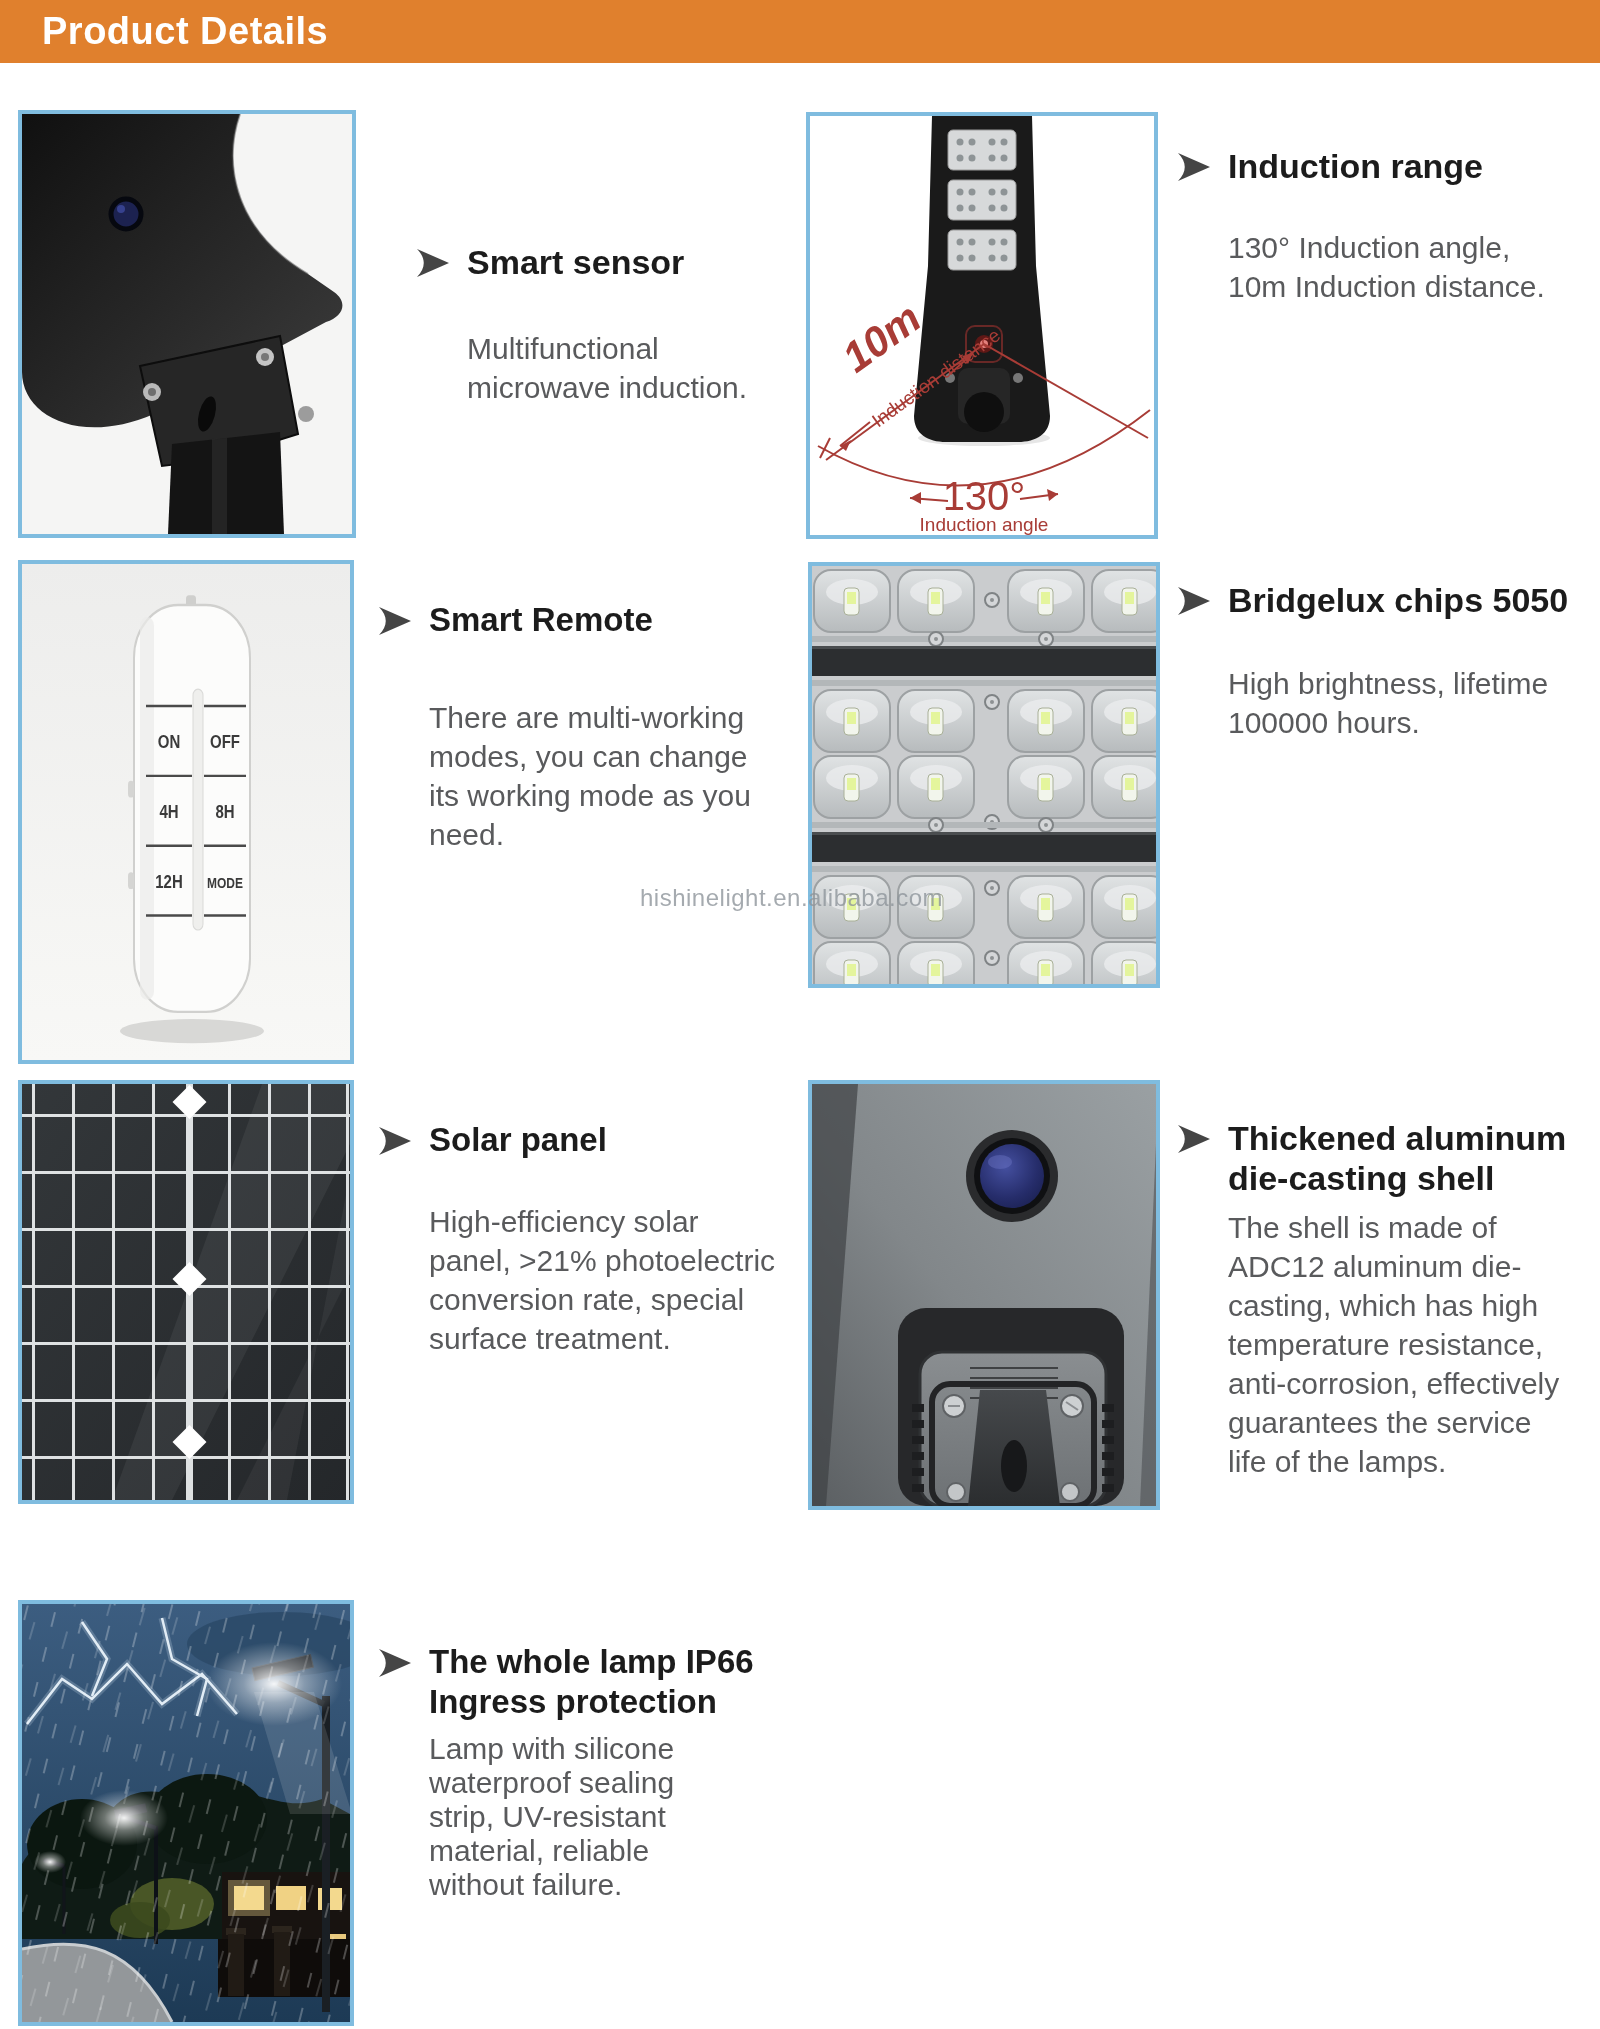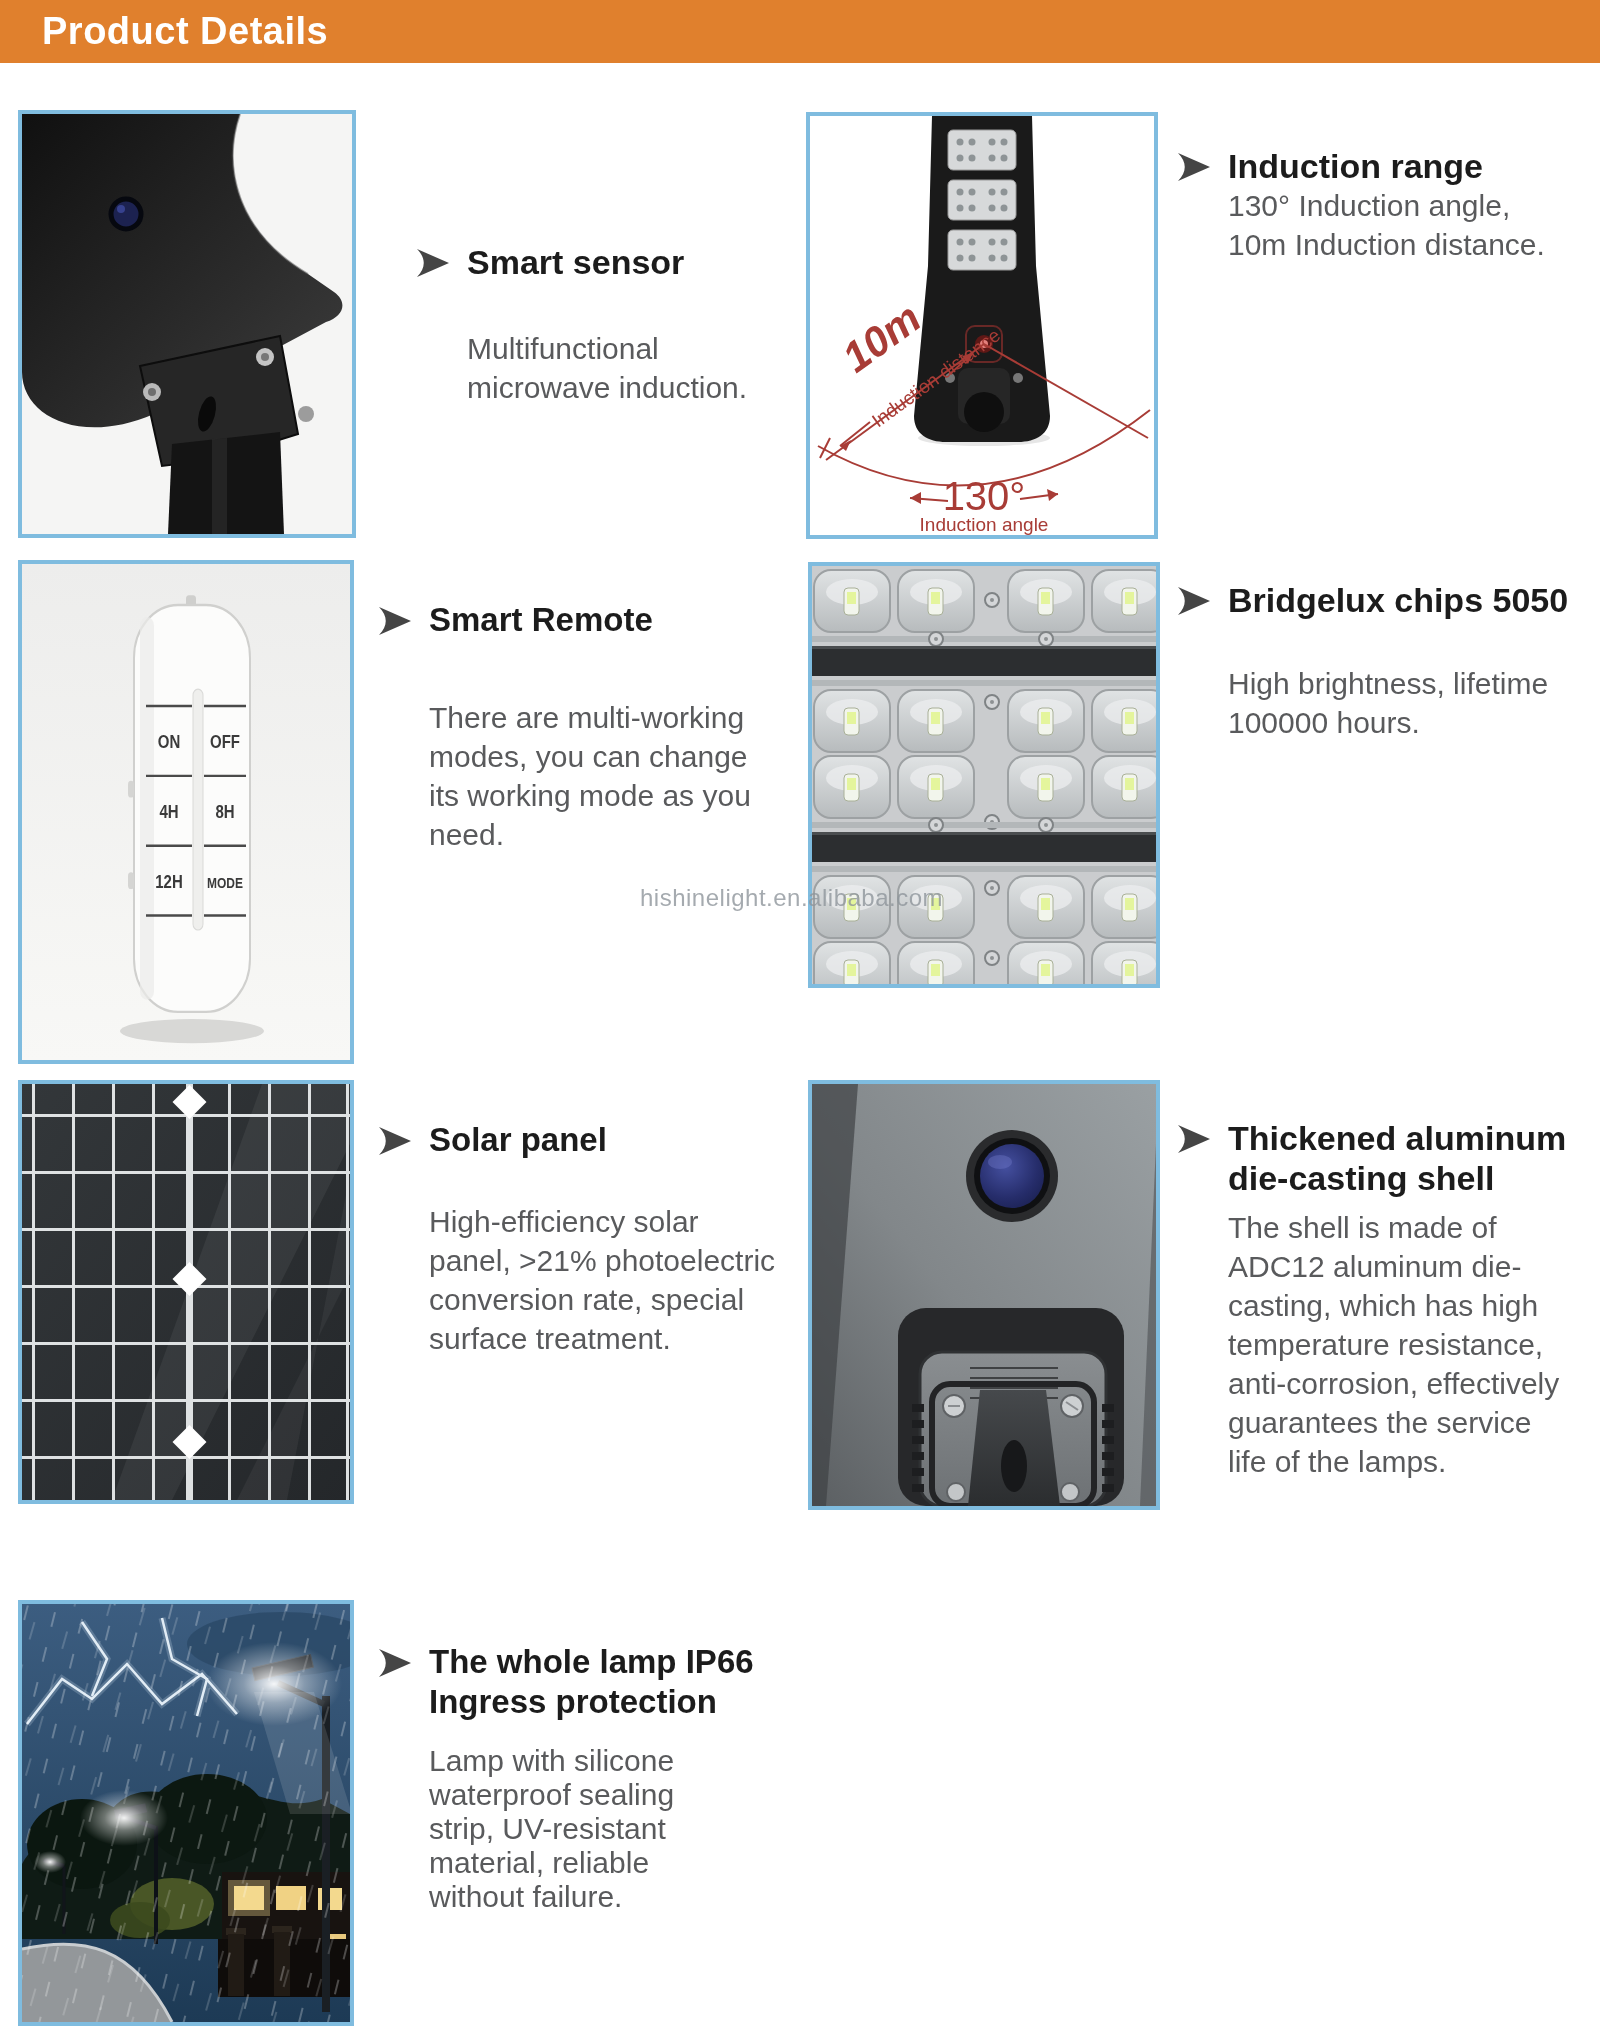--- a/index.html
+++ b/index.html
@@ -21,26 +21,26 @@
   #b7{left:18px;top:1600px;width:336px;height:426px;}
   
   .feature{position:absolute;}
   .feature .head{position:relative;padding-left:52px;}
   .feature .arr{position:absolute;left:0;top:5px;}
   .feature h3{margin:0;font-size:34px;line-height:40px;color:#1c1c1c;font-weight:bold;white-space:pre-line;}
   .feature.regular h3{font-weight:bold;font-size:33px;}
   .feature p{margin:0 0 0 52px;font-size:30px;line-height:39px;color:#595a5c;white-space:pre-line;}
   .feature.tight p{line-height:34px;}
   #f1{left:415px;top:242px;} #f1 p{margin-top:47px;}
-  #f2{left:1176px;top:146px;} #f2 p{}
+  #f2{left:1176px;top:146px;} #f2 p{margin-top:42px;}
   #f3{left:377px;top:600px;} #f3 p{margin-top:58px;}
   #f4{left:1176px;top:580px;} #f4 p{margin-top:44px;}
   #f5{left:377px;top:1120px;} #f5 p{margin-top:42px;}
   #f6{left:1176px;top:1118px;} #f6 p{margin-top:10px;}
-  #f7{left:377px;top:1642px;} #f7 p{margin-top:22px;}
+  #f7{left:377px;top:1642px;} #f7 p{margin-top:10px;}
   .watermark{position:absolute;left:640px;top:884px;font-size:24px;color:#8f969c;opacity:.8;
              letter-spacing:.5px;z-index:5;}
 </style>
 </head>
 <body>
 
 <div id="canvas">
 
   <div class="header">
     <h1>Product Details</h1>

